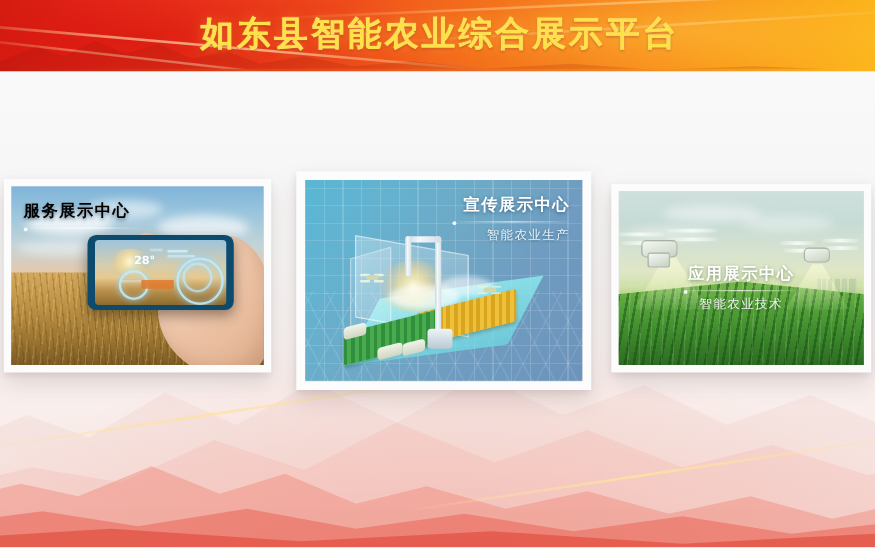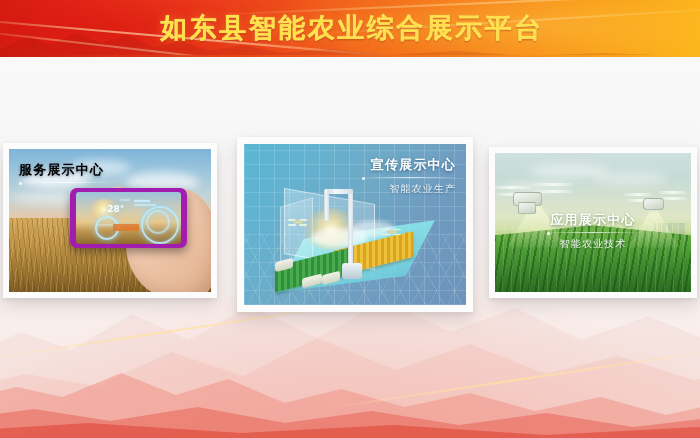--- a/index.html
+++ b/index.html
@@ -214,21 +214,21 @@
     border-radius: 50% 45% 45% 55% / 55% 50% 50% 45%;
     transform: rotate(-18deg);
     box-shadow: inset -3px -4px 8px rgba(170,120,88,0.32);
   }
   .phone {
     position: absolute;
     left: 30%;
     top: 27%;
     width: 58%;
     height: 42%;
-    background: #a21caf;
+    background: #0c4a6e;
     border-radius: 7px;
     box-shadow: 0 4px 10px rgba(0,0,0,0.40);
     overflow: hidden;
     padding: 3px;
     box-sizing: border-box;
   }
   .phone-screen {
     position: absolute;
     inset: 4px 6px;
     border-radius: 3px;

